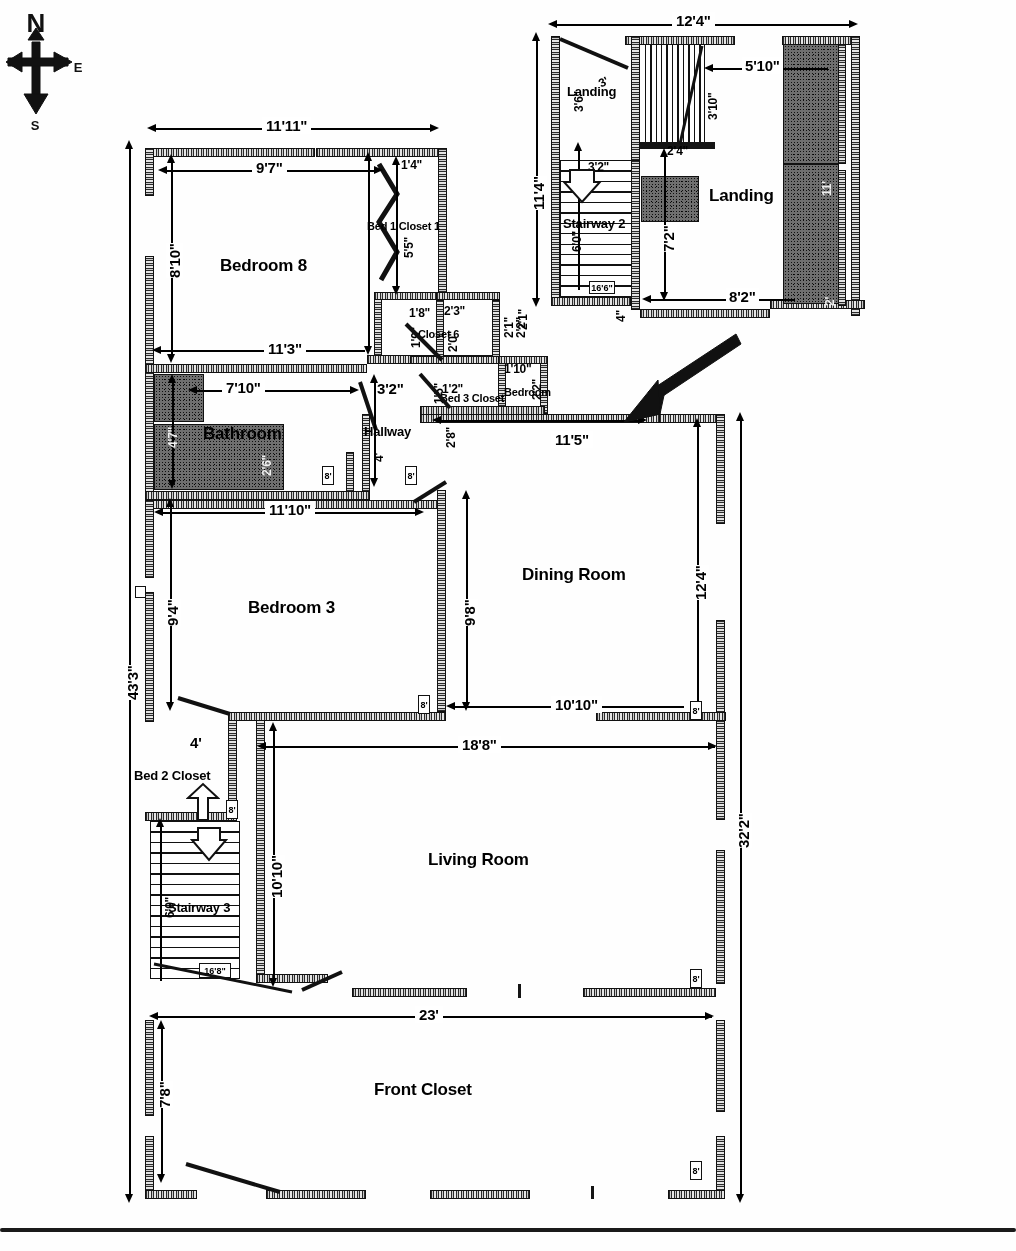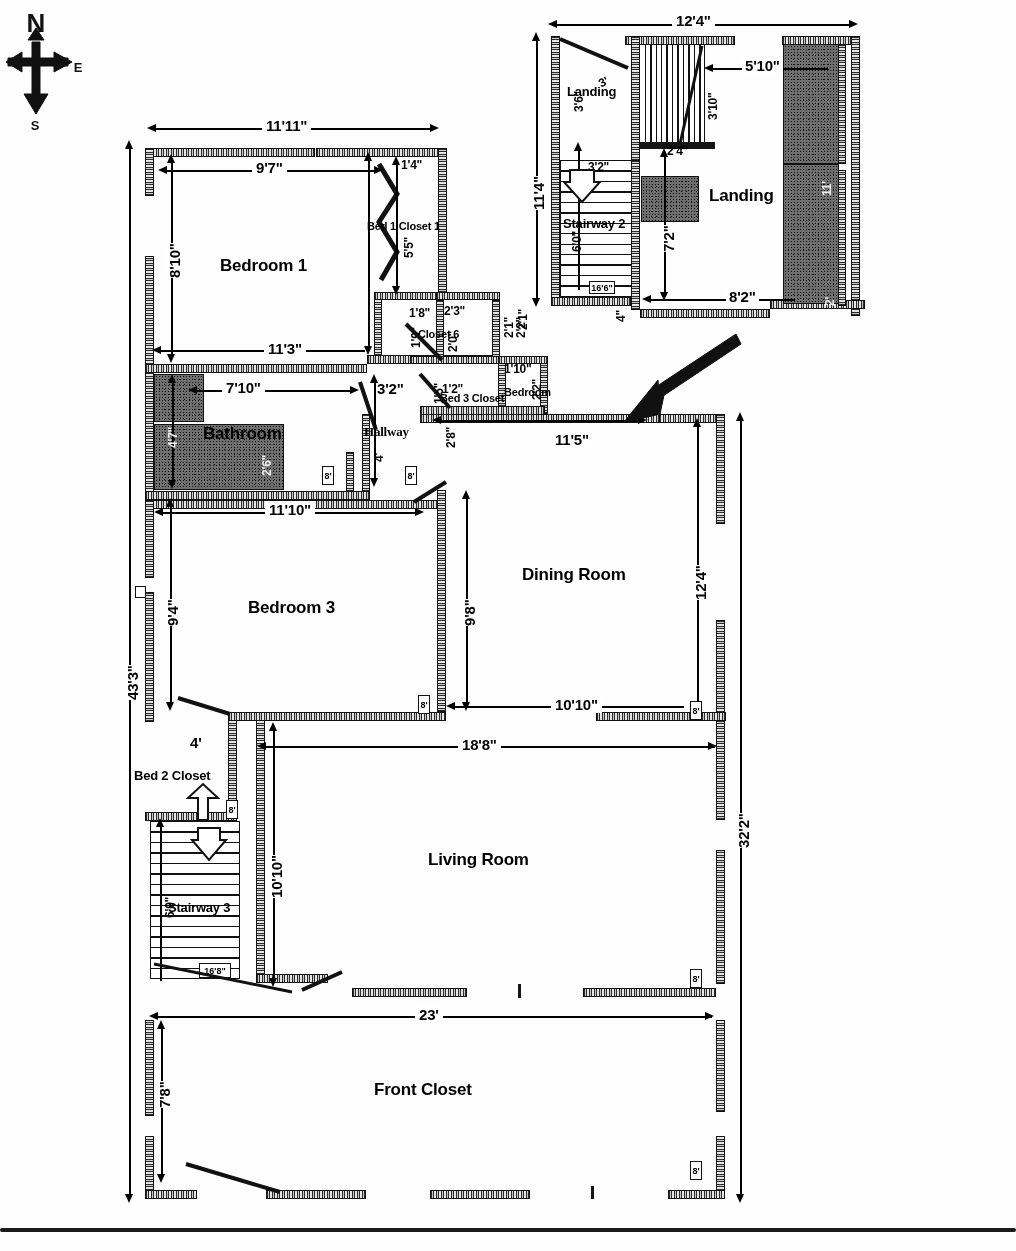--- a/index.html
+++ b/index.html
@@ -161,21 +161,21 @@
   <div class="hw" style="left:145px;top:148px;width:170px;height:9px;"></div>
   <div class="hw" style="left:316px;top:148px;width:130px;height:9px;"></div>
   <div class="hwv" style="left:145px;top:148px;width:9px;height:48px;"></div>
   <div class="hwv" style="left:145px;top:256px;width:9px;height:116px;"></div>
   <div class="hwv" style="left:438px;top:148px;width:9px;height:150px;"></div>
   <div class="hw" style="left:145px;top:364px;width:222px;height:9px;"></div>
   <div class="hw" style="left:367px;top:355px;width:130px;height:9px;"></div>
   <div class="hwv" style="left:374px;top:298px;width:8px;height:58px;"></div>
   <div class="hw" style="left:374px;top:292px;width:72px;height:8px;"></div>
 
-  <div class="lbl room" style="left:220px;top:256px;">Bedroom 1</div>
+  <div class="lbl room" style="left:220px;top:256px;">Bedroom 8</div>
 
   <svg style="position:absolute;left:375px;top:160px;" width="60" height="140">
     <polyline points="4,4 22,34 4,62 22,92 6,120" fill="none" stroke="#111" stroke-width="5"></polyline>
   </svg>
   <div class="lbl tiny" style="left:367px;top:220px;">Bed 1 Closet 1</div>
   <div class="lbl dimsm rot90" style="left:402px;top:258px;">5'5"</div>
   <div class="lbl dimsm" style="left:401px;top:158px;">1'4"</div>
   <div class="dlv" style="left:396px;top:164px;height:126px;"></div>
   <div class="ah ar-u" style="left:392px;top:156px;"></div>
   <div class="ah ar-d" style="left:392px;top:286px;"></div>
@@ -251,21 +251,21 @@
   <div class="dlv" style="left:172px;top:382px;height:102px;"></div>
   <div class="ah ar-u" style="left:168px;top:374px;"></div>
   <div class="ah ar-d" style="left:168px;top:480px;"></div>
   <div class="lbl dimsm rot90" style="left:166px;top:448px;color:#f0f0f0;">4'7"</div>
   <div class="lbl dimsm rot90" style="left:260px;top:476px;color:#f0f0f0;">2'6"</div>
 
   <svg style="position:absolute;left:356px;top:380px;" width="30" height="56">
     <line x1="4" y1="2" x2="20" y2="50" stroke="#111" stroke-width="4"></line>
   </svg>
 
-  <div class="lbl small" style="left:364px;top:424px;font-family:Liberation Serif, serif;">Hallway</div>
+  <div class="lbl small" style="left:364px;top:424px;">Hallway</div>
   <div class="dlv" style="left:374px;top:382px;height:100px;"></div>
   <div class="ah ar-u" style="left:370px;top:374px;"></div>
   <div class="ah ar-d" style="left:370px;top:478px;"></div>
   <div class="lbl dim" style="left:377px;top:380px;">3'2"</div>
   <div class="lbl dimsm rot90" style="left:372px;top:462px;">4'</div>
 
   <div class="winmark" style="left:322px;top:466px;width:12px;height:19px;line-height:19px;">8'</div>
   <div class="winmark" style="left:405px;top:466px;width:12px;height:19px;line-height:19px;">8'</div>
   <div class="lbl dimsm rot90" style="left:444px;top:448px;">2'8"</div>
   <div class="hwv" style="left:346px;top:452px;width:8px;height:40px;"></div>

